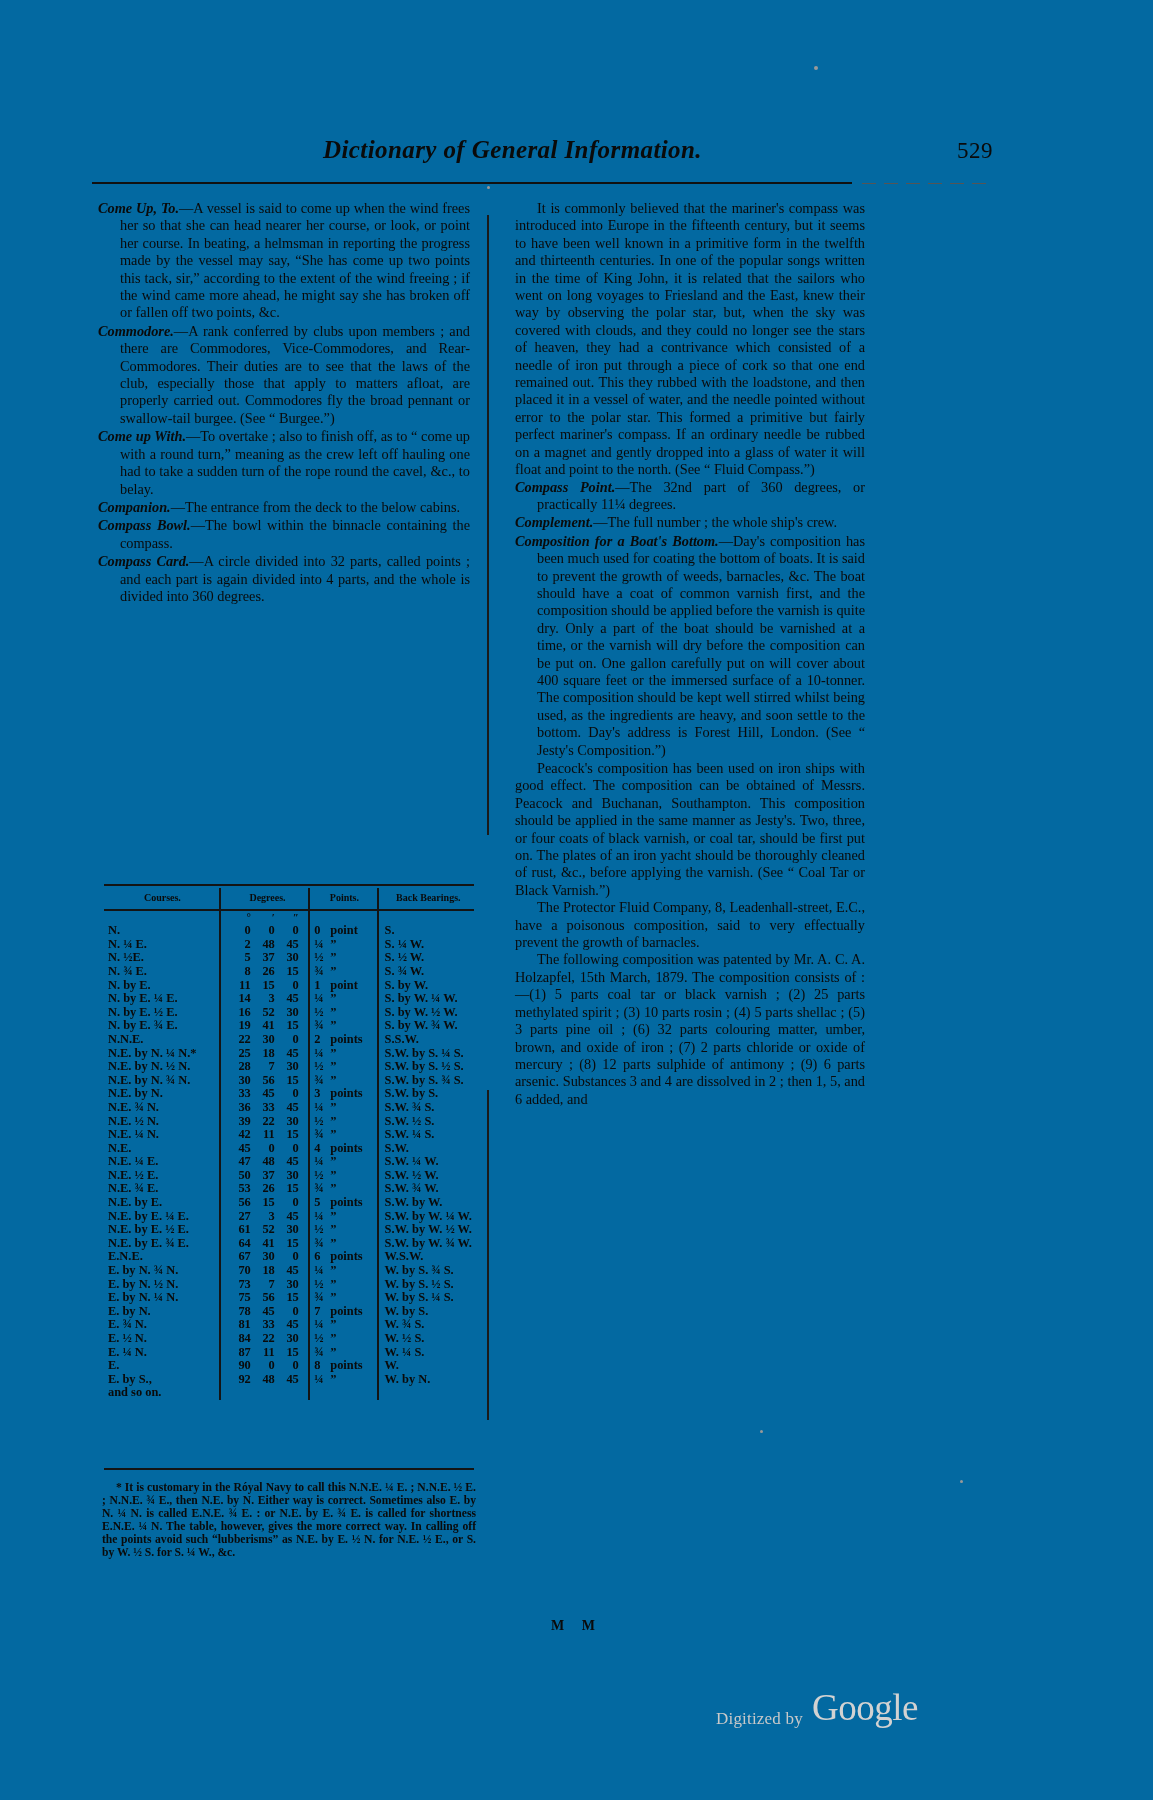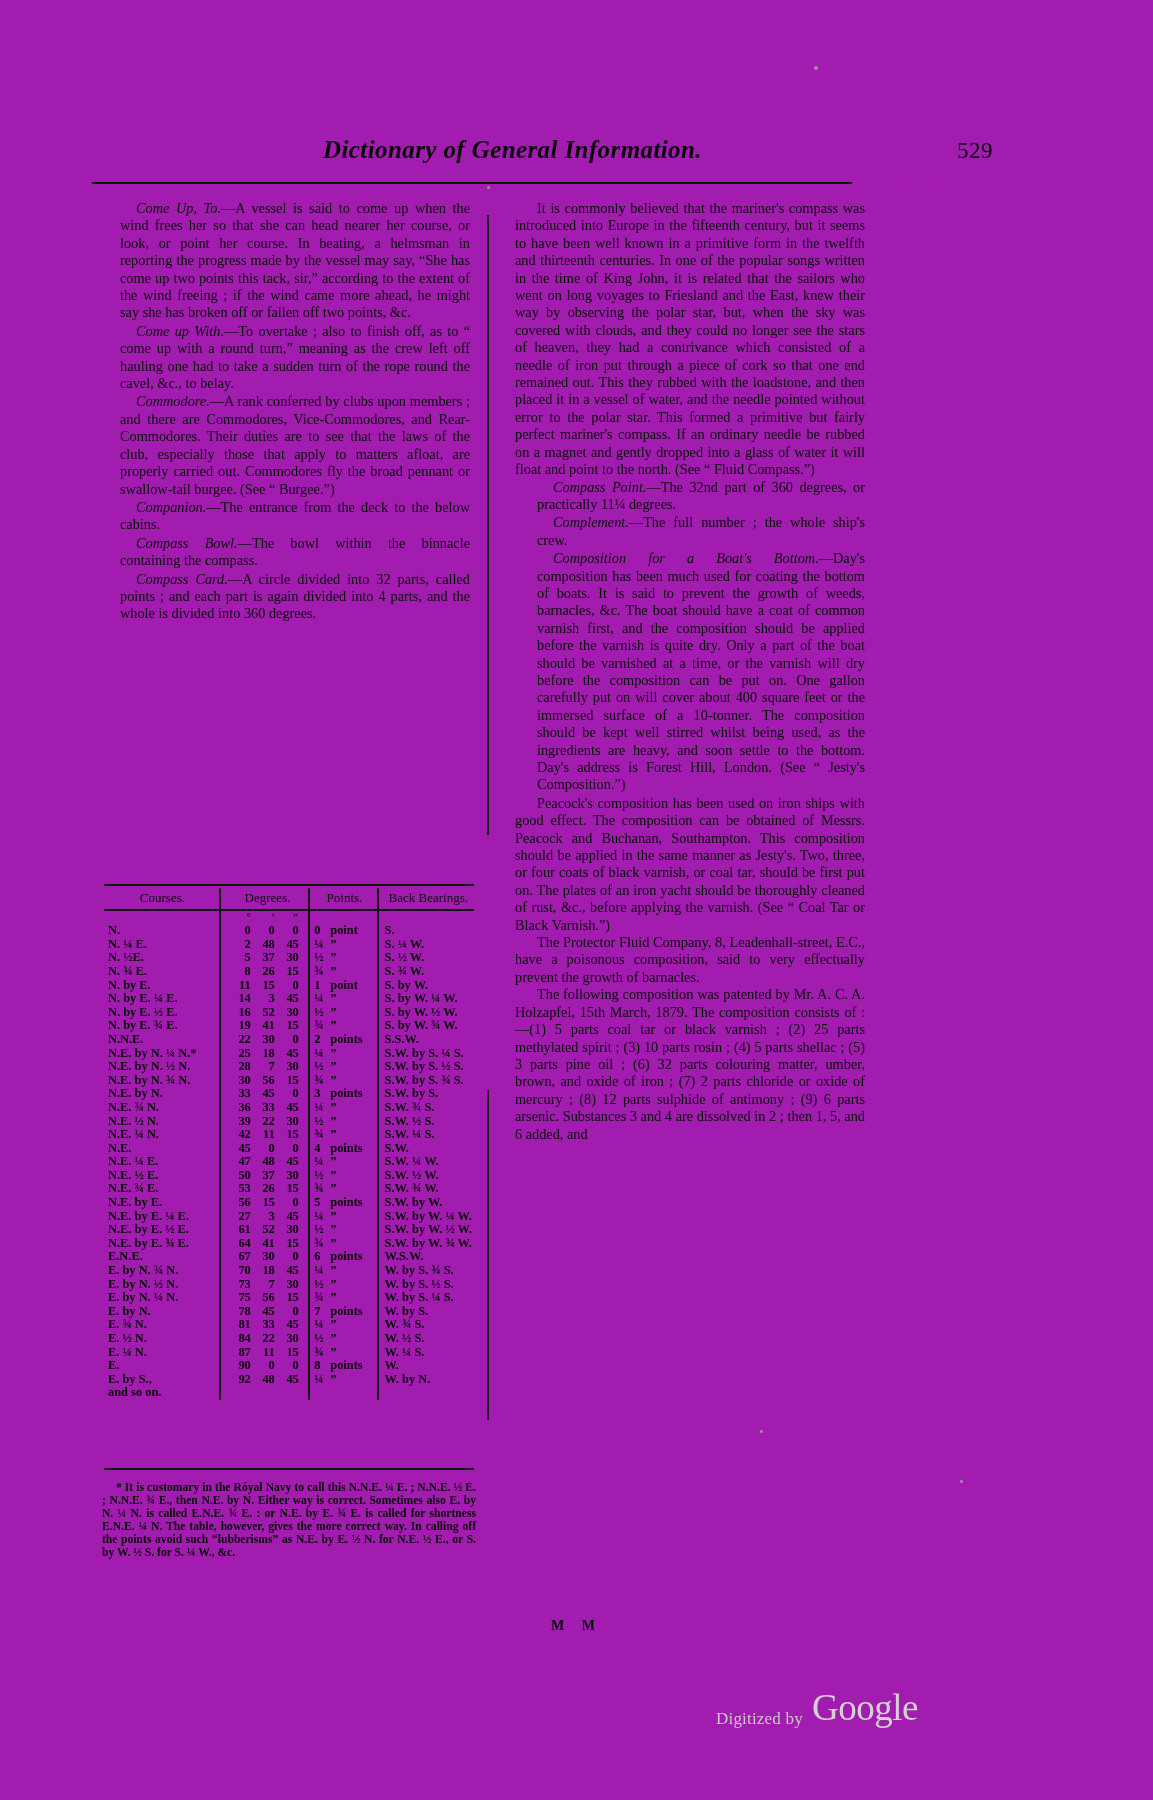--- a/index.html
+++ b/index.html
@@ -11,21 +11,21 @@
     width: 1153px;
     height: 1800px;
     position: relative;
     font-family: "Liberation Serif", "DejaVu Serif", serif;
     color: #0a0a0a;
     overflow: hidden;
   }
   .page {
     position: absolute;
     inset: 0;
-    background: #a21caf;
+    background: #0369a1;
   }
 
   
   .runhead {
     position: absolute;
     left: 90px;
     top: 136px;
     width: 905px;
     height: 40px;
   }
@@ -94,22 +94,21 @@
     background: #1a1a1a;
   }
 
   .entry {
     margin: 0 0 1px 0;
     padding-left: 22px;
     text-indent: -22px;
   }
   .entry .hw {
     font-style: italic;
-    font-weight: normal;
-    margin-left: 38px;
+    font-weight: bold;
   }
   p.para {
     margin: 0;
     text-indent: 22px;
   }
 
   
   .tablewrap {
     position: absolute;
     left: 104px;
@@ -117,22 +116,22 @@
     width: 370px;
   }
   table.compass {
     border-collapse: collapse;
     width: 370px;
     font-size: 12.4px;
     line-height: 13.6px;
     font-weight: bold;
   }
   table.compass th {
-    font-weight: normal;
-    font-size: 13px;
+    font-weight: bold;
+    font-size: 10px;
     text-align: center;
     padding: 3px 2px 4px 2px;
     border-bottom: 2px solid #141414;
   }
   table.compass td {
     padding: 0 2px;
     white-space: nowrap;
     vertical-align: bottom;
   }
   .vb { border-left: 2px solid #141414; }
@@ -220,24 +219,24 @@
   <div class="rule-top-dash"></div>
 
   <div class="col-divider"></div>
   <div class="col-divider2"></div>
 
   <div class="col col-left">
     <div class="entry">
       <span class="hw">Come Up, To.</span><span>—A vessel is said to come up when the wind frees her so that she can head nearer her course, or look, or point her course. In beating, a helmsman in reporting the progress made by the vessel may say, “She has come up two points this tack, sir,” according to the extent of the wind freeing ; if the wind came more ahead, he might say she has broken off or fallen off two points, &amp;c.</span>
     </div>
     <div class="entry">
+      <span class="hw">Commodore.</span><span>—A rank conferred by clubs upon members ; and there are Commodores, Vice-Commodores, and Rear-Commodores. Their duties are to see that the laws of the club, especially those that apply to matters afloat, are properly carried out. Commodores fly the broad pennant or swallow-tail burgee. (See “ Burgee.”)</span>
+    </div>
+    <div class="entry">
       <span class="hw">Come up With.</span><span>—To overtake ; also to finish off, as to “ come up with a round turn,” meaning as the crew left off hauling one had to take a sudden turn of the rope round the cavel, &amp;c., to belay.</span>
-    </div>
-    <div class="entry">
-      <span class="hw">Commodore.</span><span>—A rank conferred by clubs upon members ; and there are Commodores, Vice-Commodores, and Rear-Commodores. Their duties are to see that the laws of the club, especially those that apply to matters afloat, are properly carried out. Commodores fly the broad pennant or swallow-tail burgee. (See “ Burgee.”)</span>
     </div>
     <div class="entry">
       <span class="hw">Companion.</span><span>—The entrance from the deck to the below cabins.</span>
     </div>
     <div class="entry">
       <span class="hw">Compass Bowl.</span><span>—The bowl within the binnacle containing the compass.</span>
     </div>
     <div class="entry">
       <span class="hw">Compass Card.</span><span>—A circle divided into 32 parts, called points ; and each part is again divided into 4 parts, and the whole is divided into 360 degrees.</span>
     </div>

